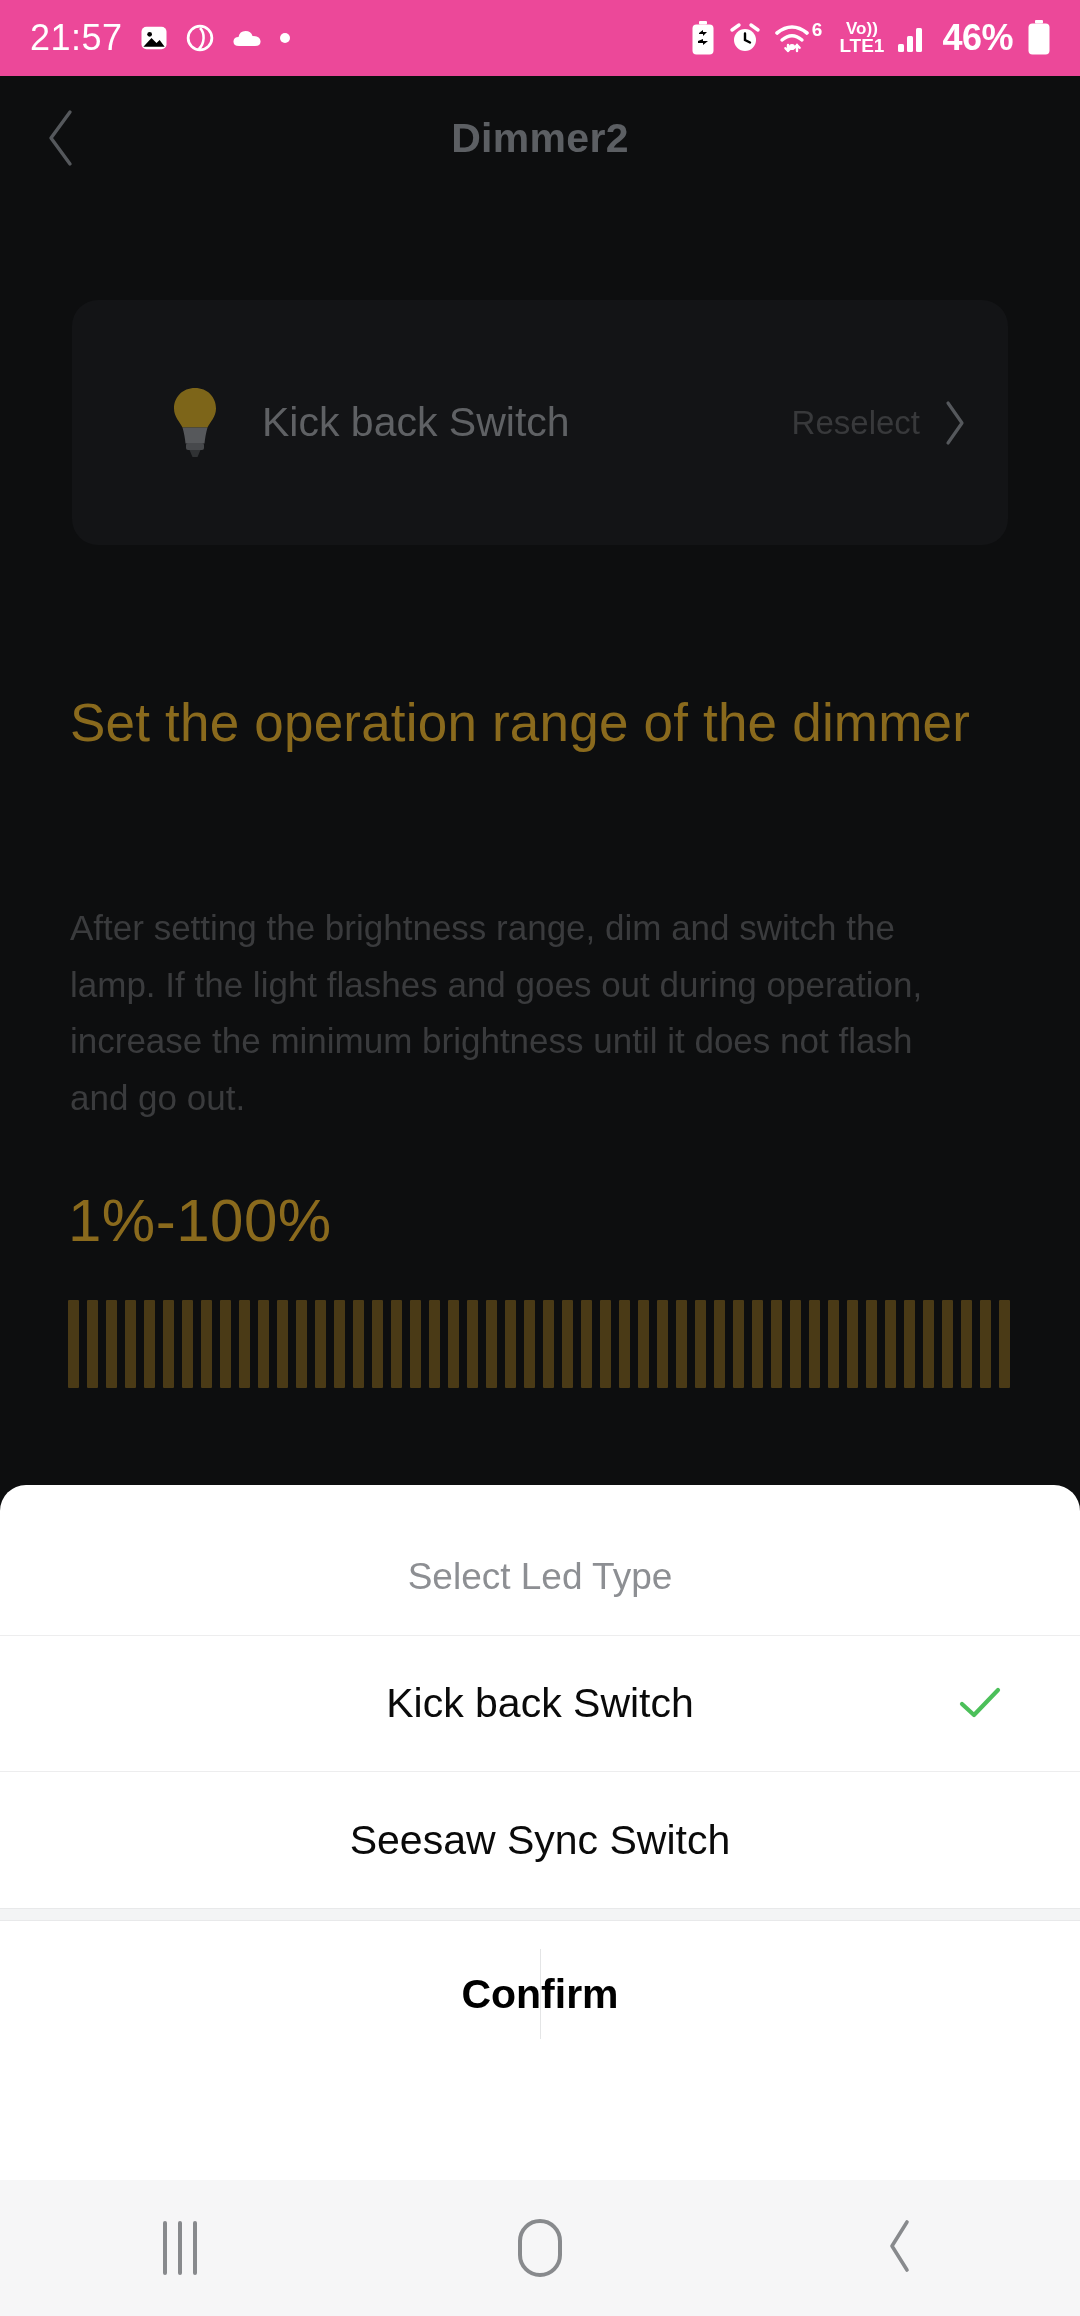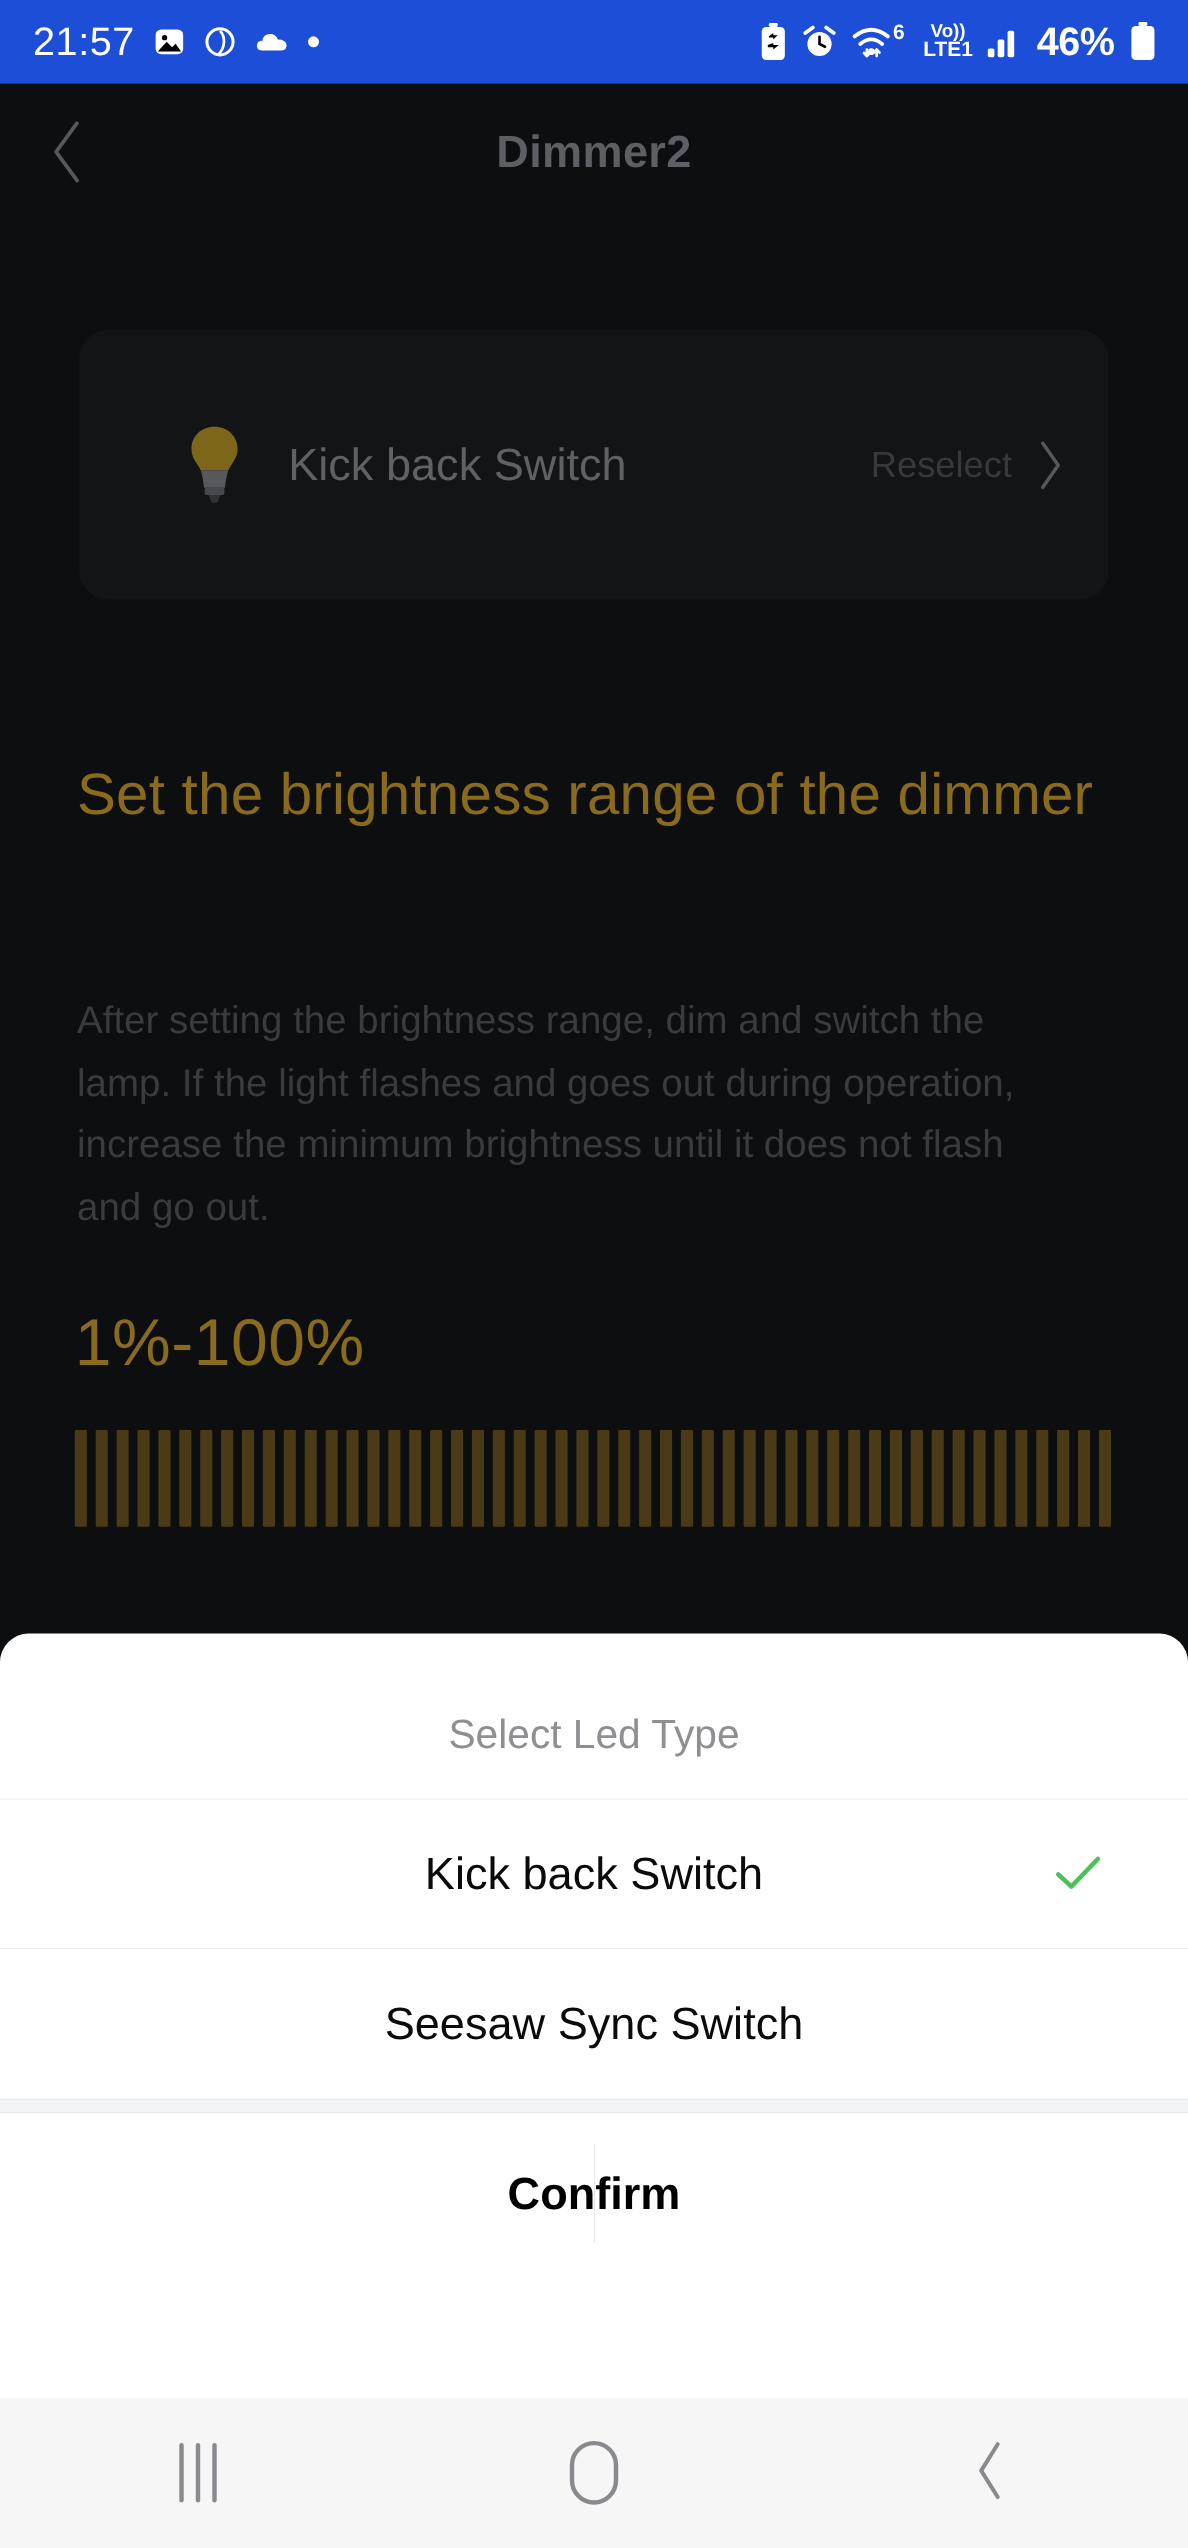--- a/index.html
+++ b/index.html
@@ -13,21 +13,21 @@
     position:relative;
     width:1080px; height:2316px;
     background:#0d0e0f;
     overflow:hidden;
   }
 
   
   #statusbar {
     position:absolute; top:0; left:0;
     width:1080px; height:76px;
-    background:#1d4ed8;
+    background:#ec4899;
     display:flex; align-items:center;
     padding:0 28px 0 30px;
     color:#fff;
   }
   #sb-left { display:flex; align-items:center; gap:16px; }
   #sb-clock { font-size:36px; font-weight:400; letter-spacing:0.5px; line-height:1; }
   #sb-right { margin-left:auto; display:flex; align-items:center; gap:13px; }
   .sb-ico { display:flex; align-items:center; justify-content:center; }
   #sb-batt-pct { font-size:36px; font-weight:700; letter-spacing:-0.5px; line-height:1; }
   #volte-wrap { display:flex; flex-direction:column; align-items:center; line-height:0.95;margin-left:16px; }
@@ -257,21 +257,21 @@
     <div id="reselect-group">
       <span id="reselect-label">Reselect</span>
       <span id="reselect-chevron">
         <svg width="26" height="48" viewBox="0 0 26 48">
           <path d="M6 4 L20 24 L6 44" fill="none" stroke="#55585c" stroke-width="3.2" stroke-linecap="round" stroke-linejoin="round"></path>
         </svg>
       </span>
     </div>
   </div>
 
-  <div id="range-heading">Set the brightness range of the dimmer</div>
+  <div id="range-heading">Set the operation range of the dimmer</div>
   <div id="range-body">After setting the brightness range, dim and switch the lamp. If the light flashes and goes out during operation, increase the minimum brightness until it does not flash and go out.</div>
   <div id="range-value">1%-100%</div>
   <div id="brightness-slider">
       <span class="slider-tick"></span>
       <span class="slider-tick"></span>
       <span class="slider-tick"></span>
       <span class="slider-tick"></span>
       <span class="slider-tick"></span>
       <span class="slider-tick"></span>
       <span class="slider-tick"></span>

